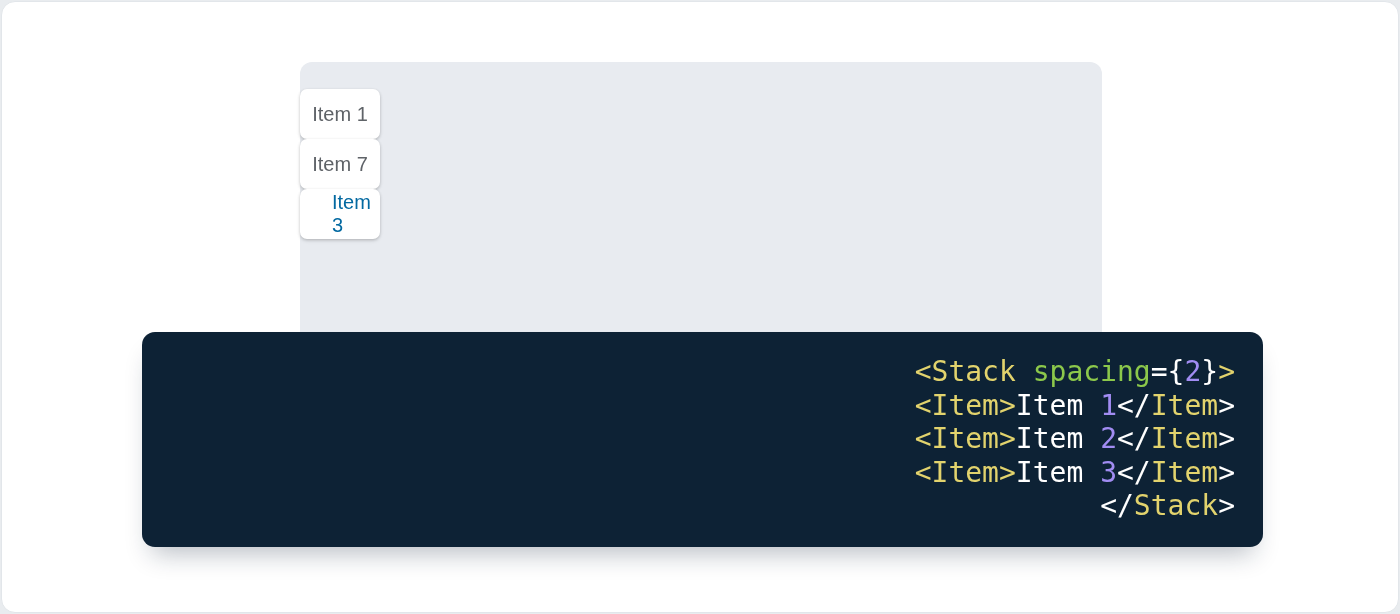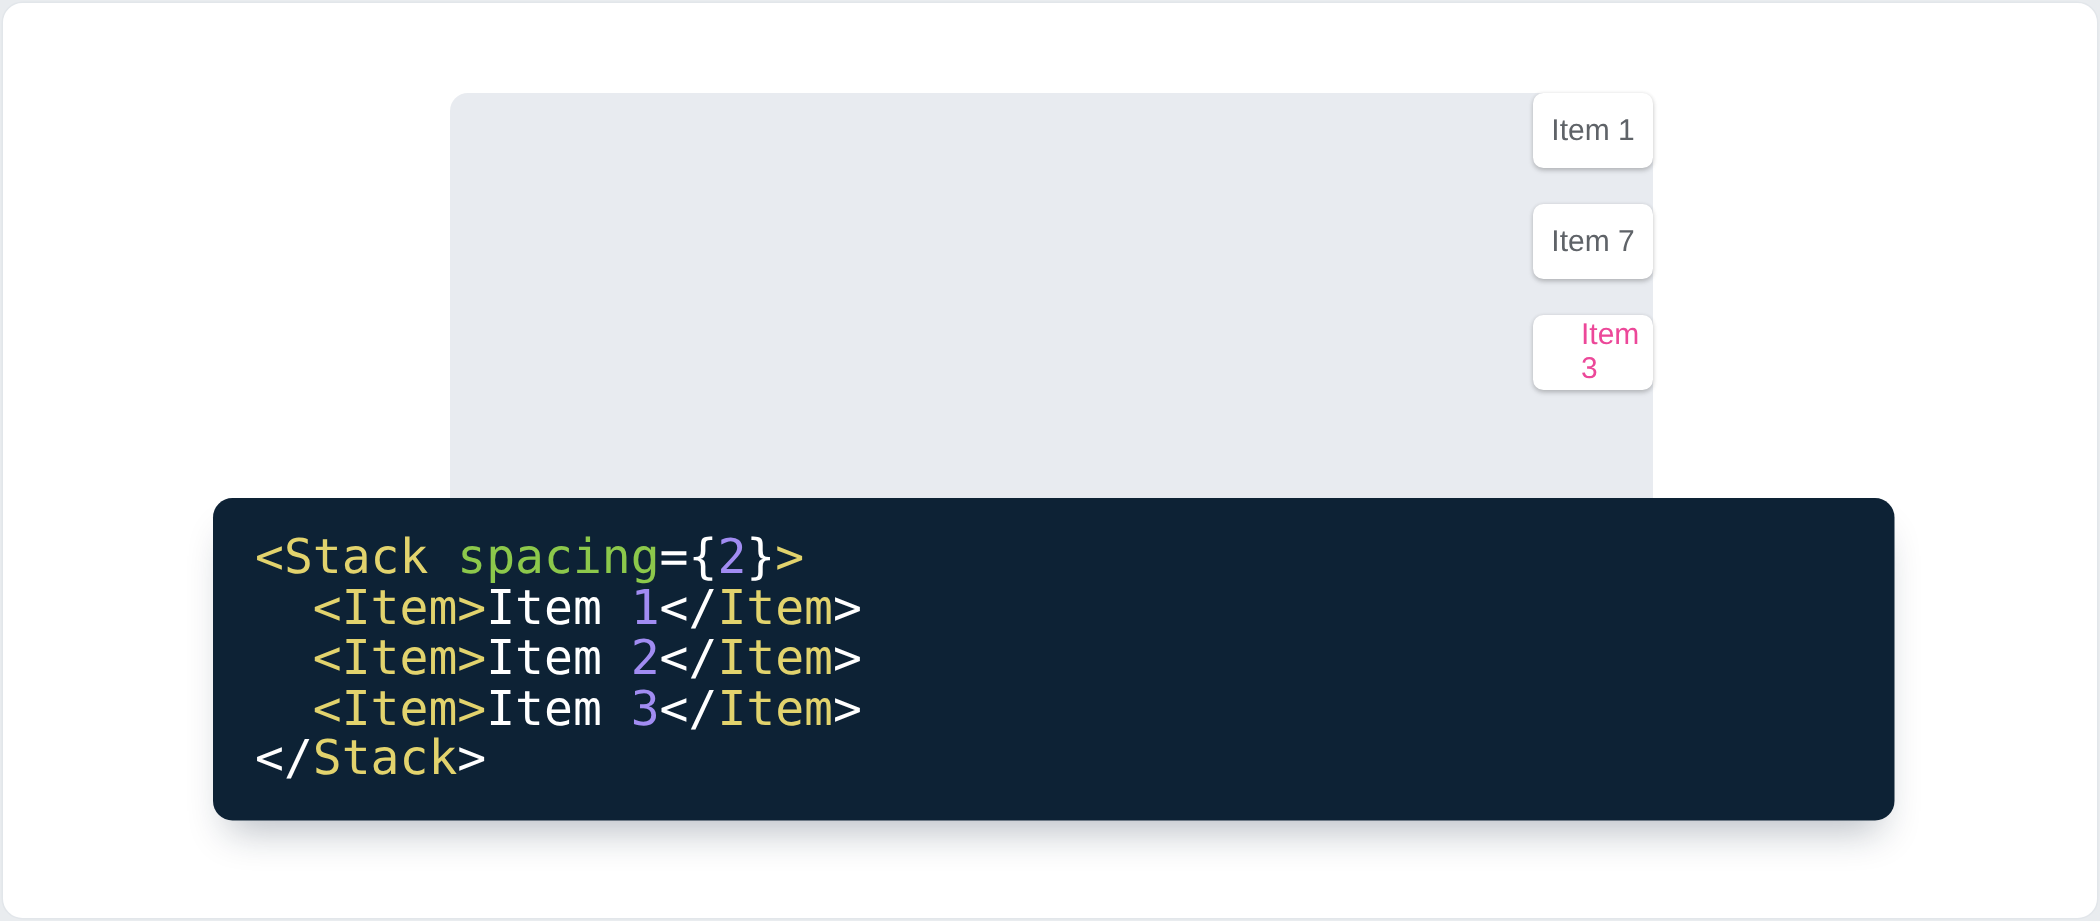--- a/index.html
+++ b/index.html
@@ -26,22 +26,22 @@
     left: 298px;
     top: 60px;
     width: 802px;
     height: 292px;
     background: #e8ebf0;
     border-radius: 12px;
   }
   .stack {
     display: flex;
     flex-direction: column;
-    align-items: flex-end;
-    gap: 24px;
+    align-items: flex-start;
+    padding-top: 27px;
   }
   .item {
     width: 80px;
     height: 50px;
     background: #ffffff;
     border-radius: 7px;
     box-shadow: 0 1px 3px rgba(0,0,0,0.18), 0 2px 4px rgba(0,0,0,0.08);
     display: flex;
     align-items: center;
     justify-content: center;
@@ -56,41 +56,42 @@
     height: 215px;
     box-sizing: border-box;
     background: #0d2235;
     border-radius: 13px;
     padding: 23px 28px;
     box-shadow: 0 16px 26px -10px rgba(15, 34, 55, 0.30);
   }
   .code pre {
     margin: 0;
     font-family: "DejaVu Sans Mono", monospace;
-    font-size: 32px;
+    font-size: 28px;
     line-height: 33.6px;
     white-space: pre;
     color: #ffffff;
+    text-align: right;
   }
 </style>
 </head>
 <body>
 
 <div class="page">
 
   <div class="panel" style="background: rgb(232, 235, 240);">
     <div class="stack">
       <div class="item">
         <span style="color: rgb(95, 99, 104);">Item 1</span>
       </div>
       <div class="item">
         <span style="color: rgb(95, 99, 104);">Item 7</span>
       </div>
       <div class="item">
-        <span style="color: #ec4899; margin-left: 32px;">Item 3</span>
+        <span style="color: #0369a1; margin-left: 32px;">Item 3</span>
       </div>
     </div>
   </div>
 
   <div class="code" style="background: rgb(13, 34, 53);">
     <pre><div><span style="color: rgb(226, 211, 109);">&lt;Stack</span><span style="color: rgb(255, 255, 255);"> </span><span style="color: rgb(140, 200, 75);">spacing</span><span style="color: rgb(255, 255, 255);">={</span><span style="color: rgb(161, 140, 242);">2</span><span style="color: rgb(255, 255, 255);">}</span><span style="color: rgb(226, 211, 109);">&gt;</span></div><div><span style="color: rgb(226, 211, 109);">  &lt;Item&gt;</span><span style="color: rgb(255, 255, 255);">Item </span><span style="color: rgb(161, 140, 242);">1</span><span style="color: rgb(255, 255, 255);">&lt;/</span><span style="color: rgb(226, 211, 109);">Item</span><span style="color: rgb(255, 255, 255);">&gt;</span></div><div><span style="color: rgb(226, 211, 109);">  &lt;Item&gt;</span><span style="color: rgb(255, 255, 255);">Item </span><span style="color: rgb(161, 140, 242);">2</span><span style="color: rgb(255, 255, 255);">&lt;/</span><span style="color: rgb(226, 211, 109);">Item</span><span style="color: rgb(255, 255, 255);">&gt;</span></div><div><span style="color: rgb(226, 211, 109);">  &lt;Item&gt;</span><span style="color: rgb(255, 255, 255);">Item </span><span style="color: rgb(161, 140, 242);">3</span><span style="color: rgb(255, 255, 255);">&lt;/</span><span style="color: rgb(226, 211, 109);">Item</span><span style="color: rgb(255, 255, 255);">&gt;</span></div><div><span style="color: rgb(255, 255, 255);">&lt;/</span><span style="color: rgb(226, 211, 109);">Stack</span><span style="color: rgb(255, 255, 255);">&gt;</span></div></pre>
   </div>
 
 </div>
 

